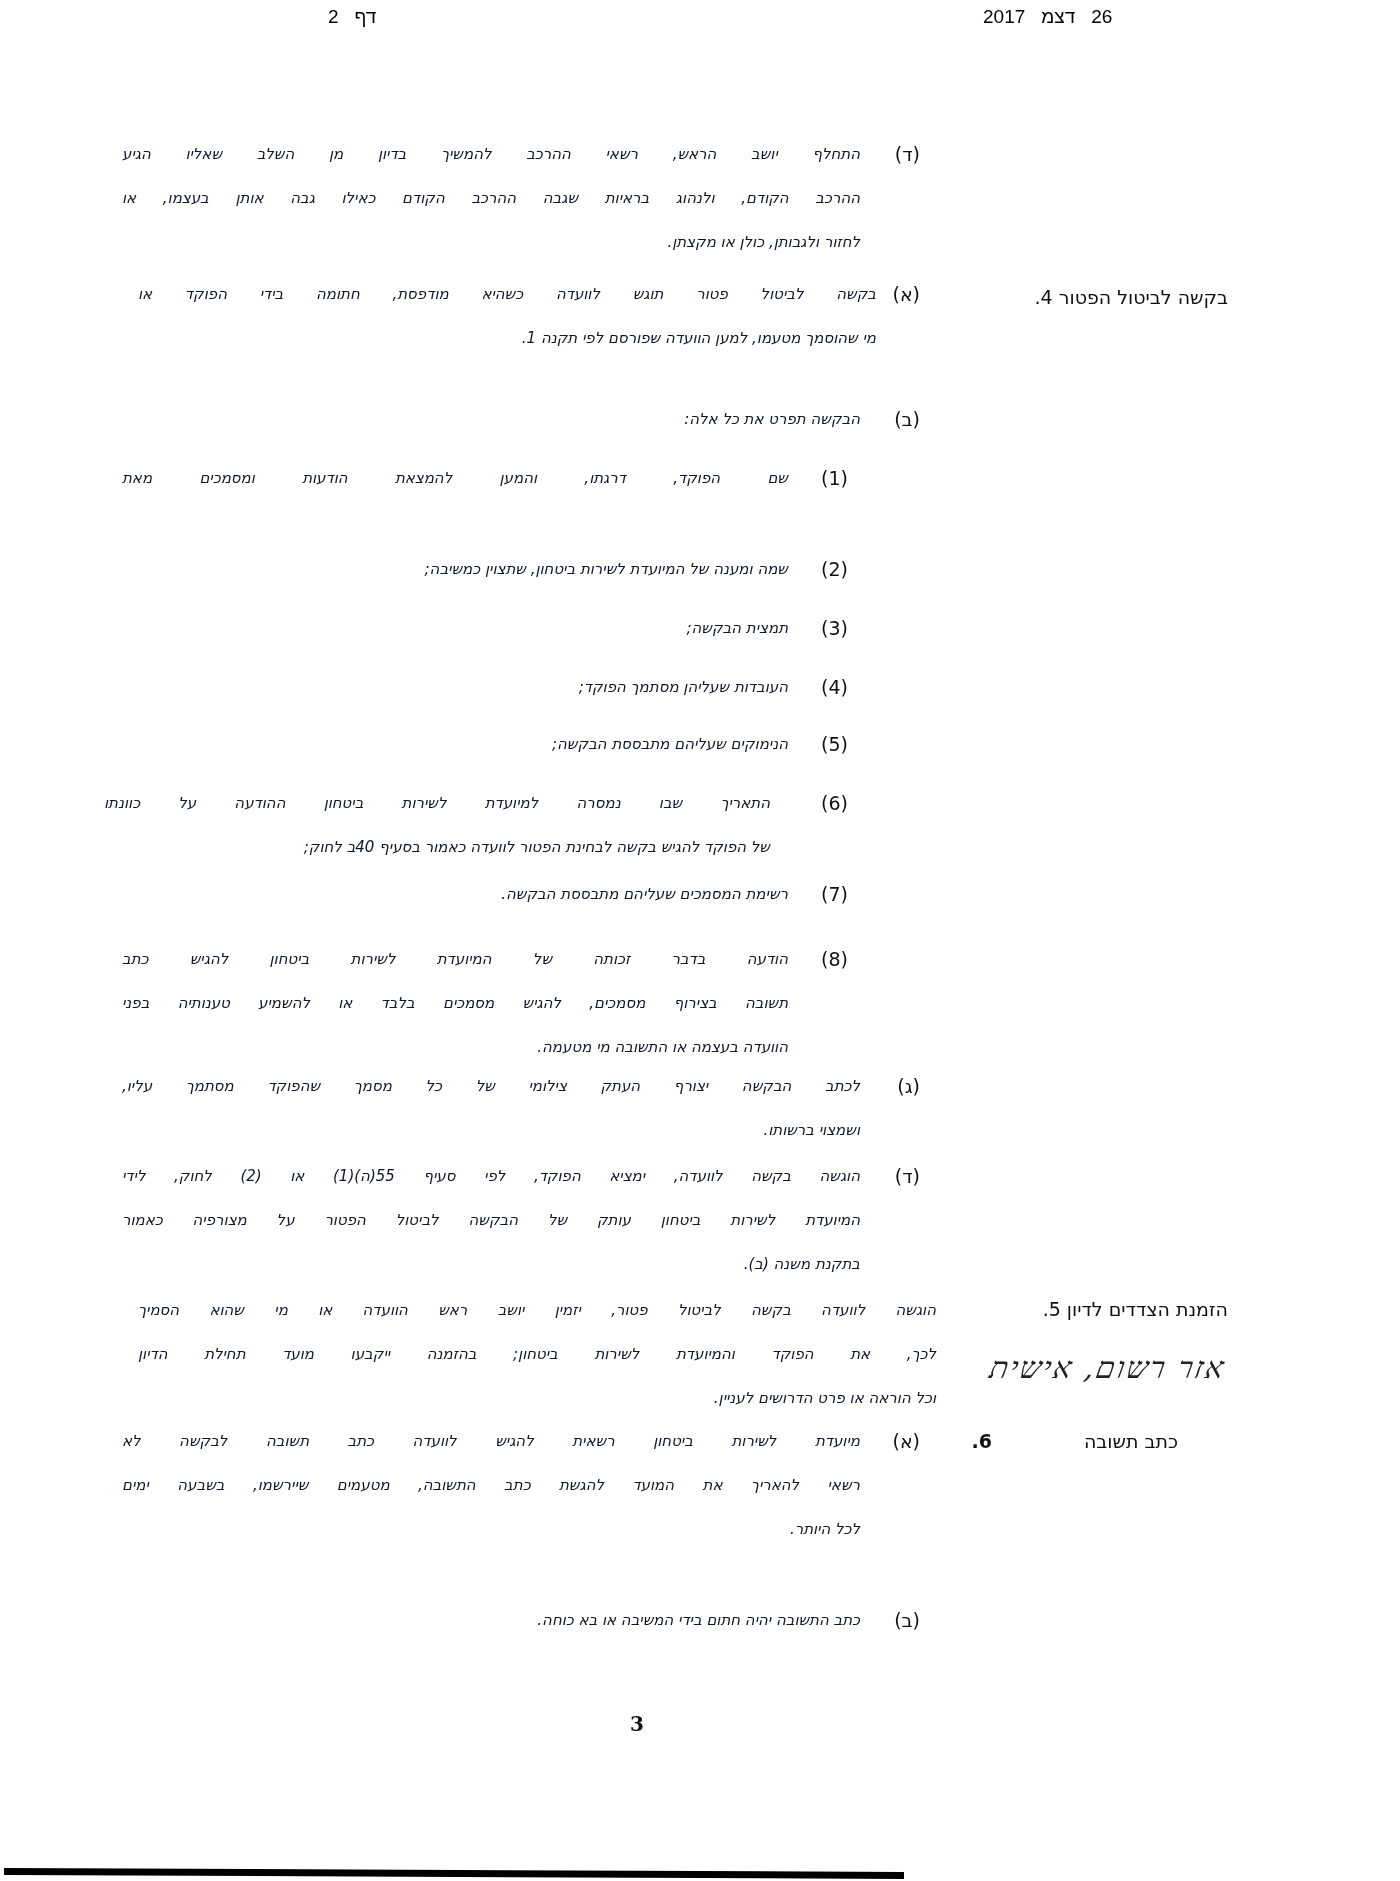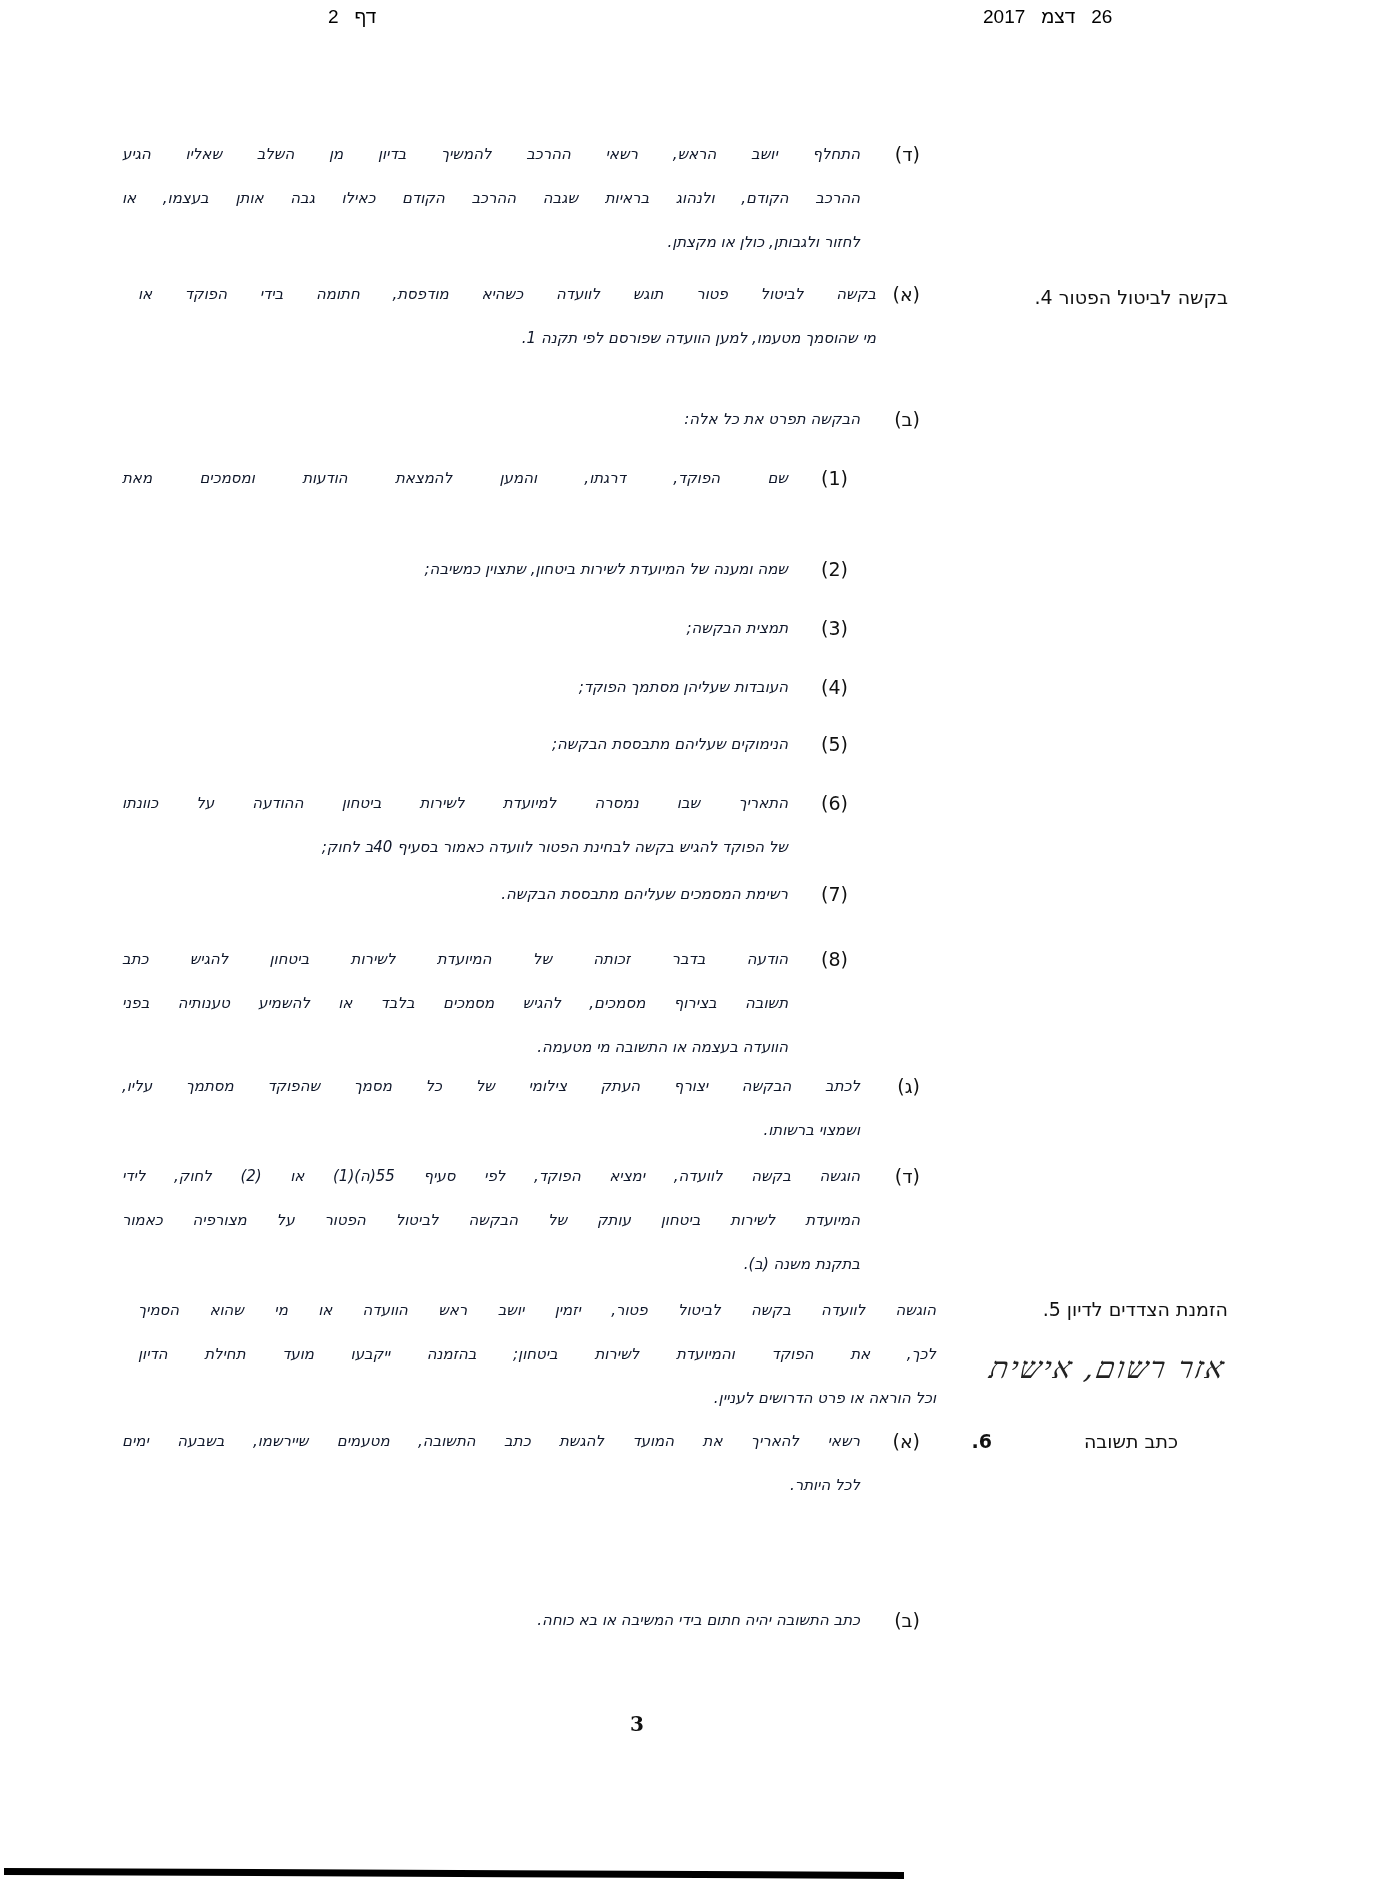--- a/index.html
+++ b/index.html
@@ -144,21 +144,21 @@
 <div class="doc-text" style="right:612px; top:665px; width:666px;">
   <span class="body-line">העובדות שעליהן מסתמך הפוקד;</span>
 </div>
 
 <div class="marker" style="right:552px; top:733px;">(5)</div>
 <div class="doc-text" style="right:612px; top:722px; width:666px;">
   <span class="body-line">הנימוקים שעליהם מתבססת הבקשה;</span>
 </div>
 
 <div class="marker" style="right:552px; top:792px;">(6)</div>
-<div class="doc-text" style="right:612px; top:781px; width:666px;margin-left:40px;">
+<div class="doc-text" style="right:630px; top:781px; width:666px;margin-left:40px;">
   <span class="justify-line">התאריך שבו נמסרה למיועדת לשירות ביטחון ההודעה על כוונתו</span>
   <span class="body-line">של הפוקד להגיש בקשה לבחינת הפטור לוועדה כאמור בסעיף 40ב לחוק;</span>
 </div>
 
 <div class="marker" style="right:552px; top:883px;">(7)</div>
 <div class="doc-text" style="right:612px; top:872px; width:666px;">
   <span class="body-line">רשימת המסמכים שעליהם מתבססת הבקשה.</span>
 </div>
 
 <div class="marker" style="right:552px; top:948px;">(8)</div>
@@ -190,20 +190,21 @@
   <span class="justify-line">הוגשה לוועדה בקשה לביטול פטור, יזמין יושב ראש הוועדה או מי שהוא הסמיך</span>
   <span class="justify-line">לכך, את הפוקד והמיועדת לשירות ביטחון; בהזמנה ייקבעו מועד תחילת הדיון</span>
   <span class="body-line">וכל הוראה או פרט הדרושים לעניין.</span>
 </div>
 
 <div class="margin-note" style="right:222px; top:1430px;">כתב תשובה</div>
 <div class="margin-note" style="right:408px; top:1430px; font-weight:bold;">6.</div>
 
 <div class="marker" style="right:480px; top:1430px;">(א)</div>
 <div class="doc-text" style="right:540px; top:1419px; width:738px;">
+  <span class="justify-line">מיועדת לשירות ביטחון רשאית להגיש לוועדה כתב תשובה לבקשה לא</span>
   <span class="justify-line">רשאי להאריך את המועד להגשת כתב התשובה, מטעמים שיירשמו, בשבעה ימים</span>
   <span class="body-line">לכל היותר.</span>
 </div>
 
 <div class="marker" style="right:480px; top:1609px;">(ב)</div>
 <div class="doc-text" style="right:540px; top:1598px; width:738px;">
   <span class="body-line">כתב התשובה יהיה חתום בידי המשיבה או בא כוחה.</span>
 </div>
 
 <div class="page-number">3</div>

